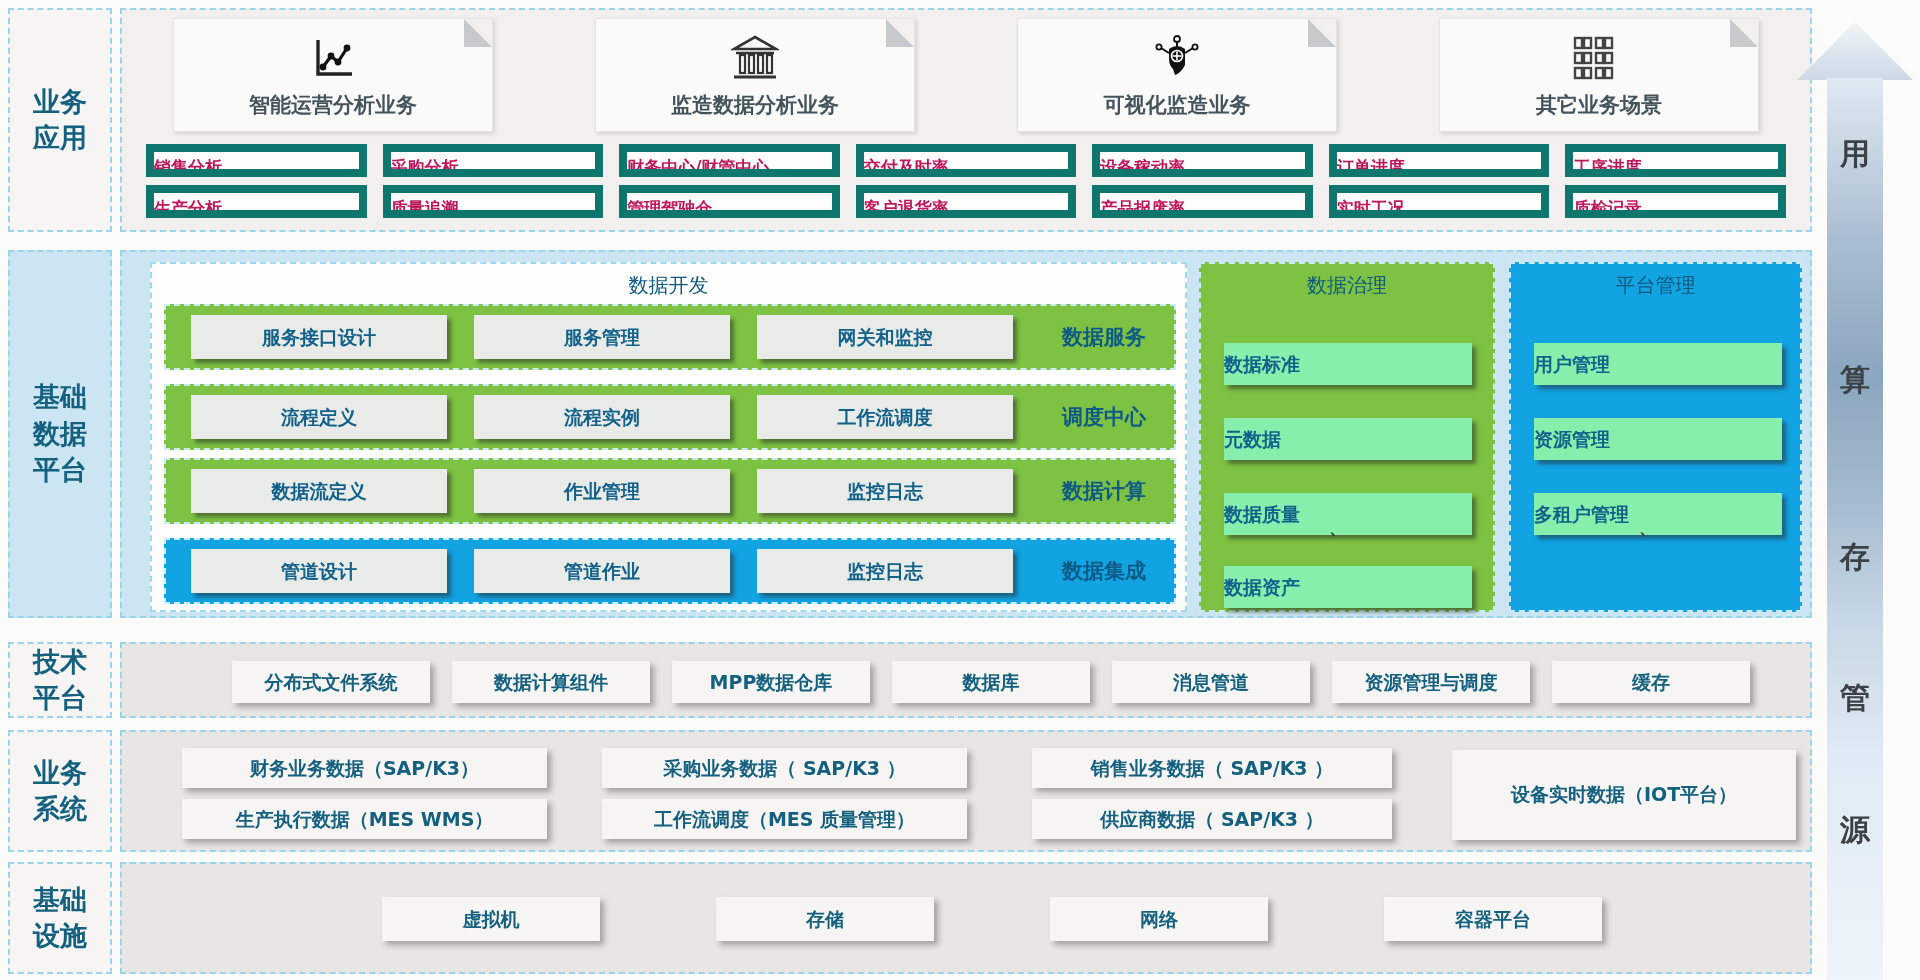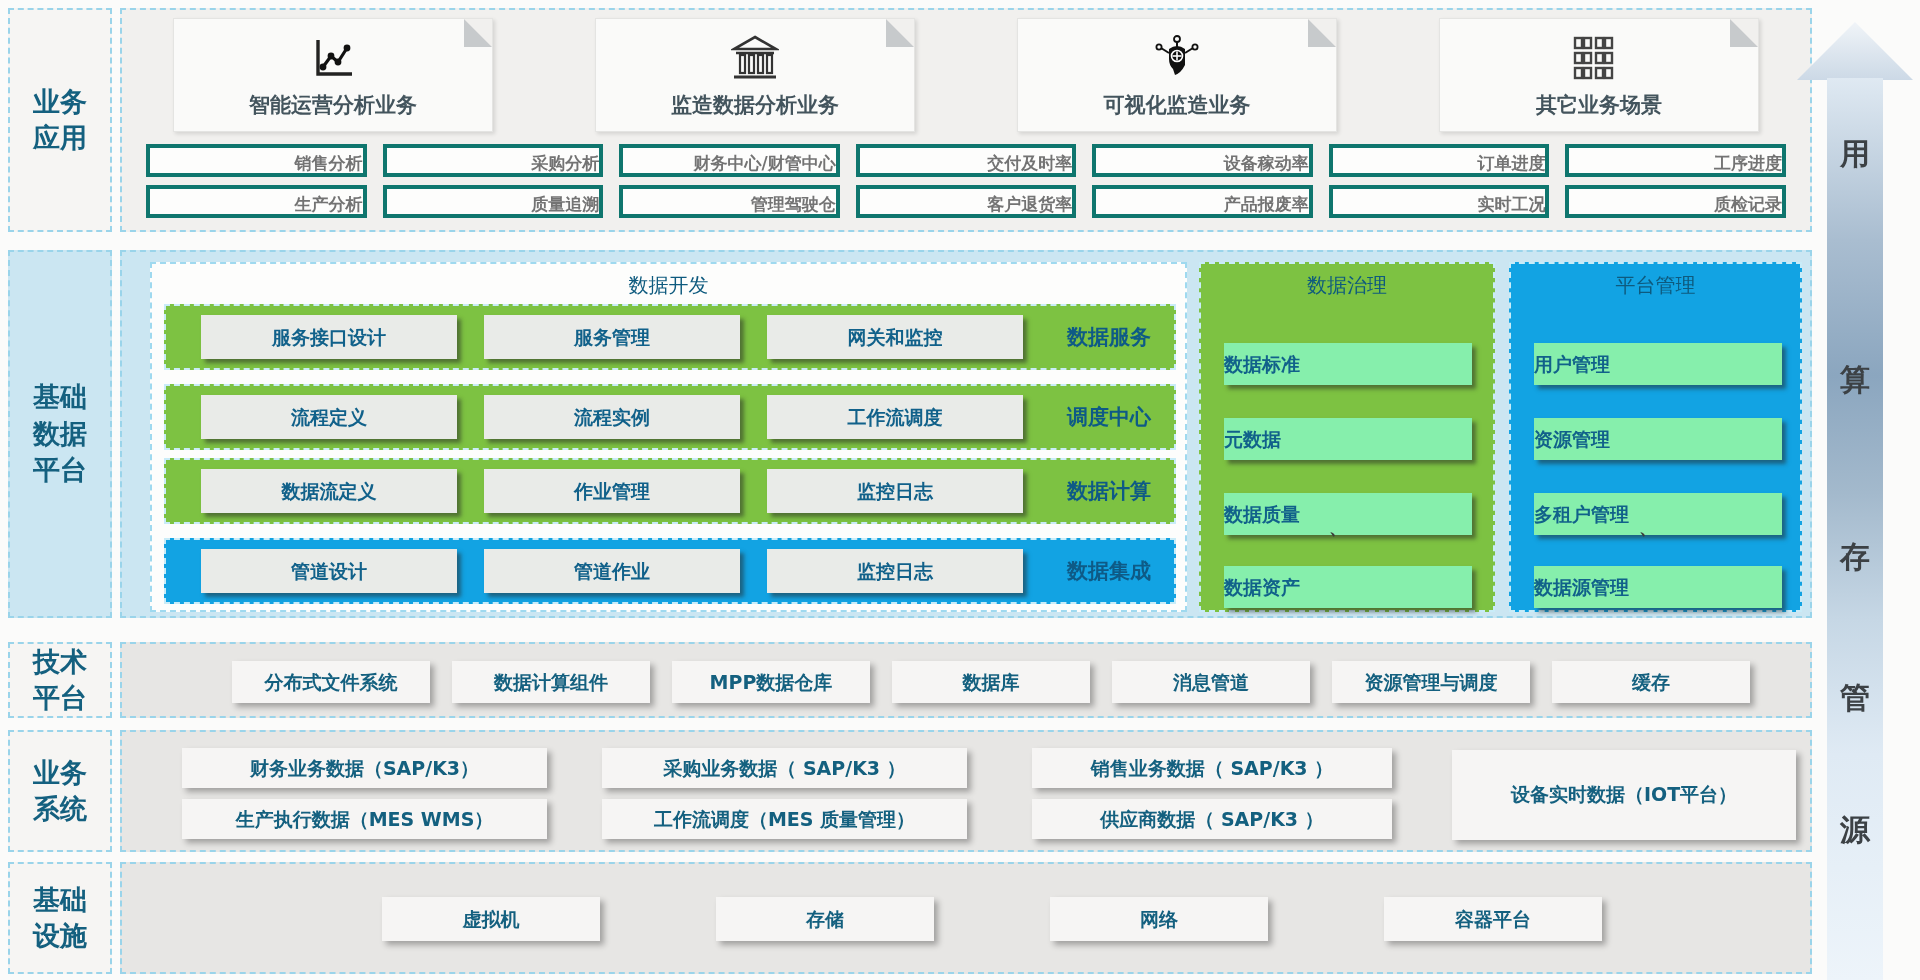--- a/index.html
+++ b/index.html
@@ -22,29 +22,29 @@
         border:1px solid #e4e4e2;box-shadow:2px 2px 4px rgba(0,0,0,0.12);}
   .card::before{content:"";position:absolute;top:0;right:0;width:0;height:0;
         border-top:28px solid #f1f0ee;border-left:28px solid transparent;}
   .card::after{content:"";position:absolute;top:0;right:28px;width:0;height:0;
         border-bottom:28px solid #c7cacc;border-right:28px solid transparent;margin-right:-28px;}
   .card .icon-wrap{height:62px;display:flex;align-items:center;justify-content:center;padding-top:8px;}
   .card .card-title{text-align:center;font-size:21px;font-weight:bold;color:#43545d;margin-top:2px;}
   
   .btn-grid{position:absolute;top:134px;left:24px;right:24px;display:grid;
         grid-template-columns:repeat(7,1fr);grid-column-gap:16px;grid-row-gap:8px;}
-  .tbtn{height:33px;line-height:31px;background:#fdfdfc;border:4px solid #0f766e;
-        text-align:right;font-size:17px;font-weight:bold;color:#737373;box-sizing:border-box;
+  .tbtn{height:33px;line-height:31px;background:#fdfdfc;border:8px solid #0f766e;
+        text-align:left;font-size:17px;font-weight:bold;color:#be185d;box-sizing:border-box;
         white-space:nowrap;overflow:hidden;}
   
   .panel{position:absolute;box-sizing:border-box;}
   .dev-panel{left:28px;top:10px;width:1037px;height:350px;background:#fdfdfc;border:2px dashed #9fd9ef;}
   .panel-title{text-align:center;font-size:20px;font-weight:normal;color:#0e5a7e;margin-top:8px;}
   .dev-row{position:absolute;left:12px;width:1012px;height:66px;border:2px dashed #c9ecf8;
-        display:flex;align-items:center;padding-left:35px;box-sizing:border-box;}
+        display:flex;align-items:center;padding-left:25px;box-sizing:border-box;}
   .dev-row.green{background:#7dc242;}
   .dev-row.blue{background:#12a3e3;}
   .gbtn{width:256px;height:44px;line-height:44px;text-align:center;background:#e9ebe8;
         box-shadow:4px 4px 4px rgba(35,35,35,0.5);font-size:19px;font-weight:bold;color:#11618a;
         margin-right:27px;}
   .row-label{flex:1;text-align:center;font-size:21px;font-weight:bold;color:#0e5a86;margin-right:6px;}
   .stray{position:absolute;font-size:18px;font-weight:bold;color:#3d3d3d;}
   .side-panel{top:10px;height:350px;border:2px dashed #c9ecf8;}
   .gov{left:1077px;width:296px;background:#7dc242;}
   .mgmt{left:1387px;width:293px;background:#12a3e3;}
@@ -219,21 +219,20 @@
       <div class="stray" style="left:128px;top:252px;">、</div>
       <div class="pbtn" style="top:278px;">数据资产</div>
     </div>
 
     <div class="panel side-panel mgmt">
       <div class="panel-title">平台管理</div>
       <div class="pbtn" style="top:55px;">用户管理</div>
       <div class="pbtn" style="top:130px;">资源管理</div>
       <div class="pbtn" style="top:205px;">多租户管理</div>
       <div class="stray" style="left:128px;top:252px;">、</div>
-      <div class="pbtn" style="top:278px;">数据源管理</div>
     </div>
   </div>
 
   <div class="abs content sec-gray" style="top:642px;height:76px;">
     <div class="tech-grid">
       <div class="sbtn">分布式文件系统</div>
       <div class="sbtn">数据计算组件</div>
       <div class="sbtn">MPP数据仓库</div>
       <div class="sbtn">数据库</div>
       <div class="sbtn">消息管道</div>

